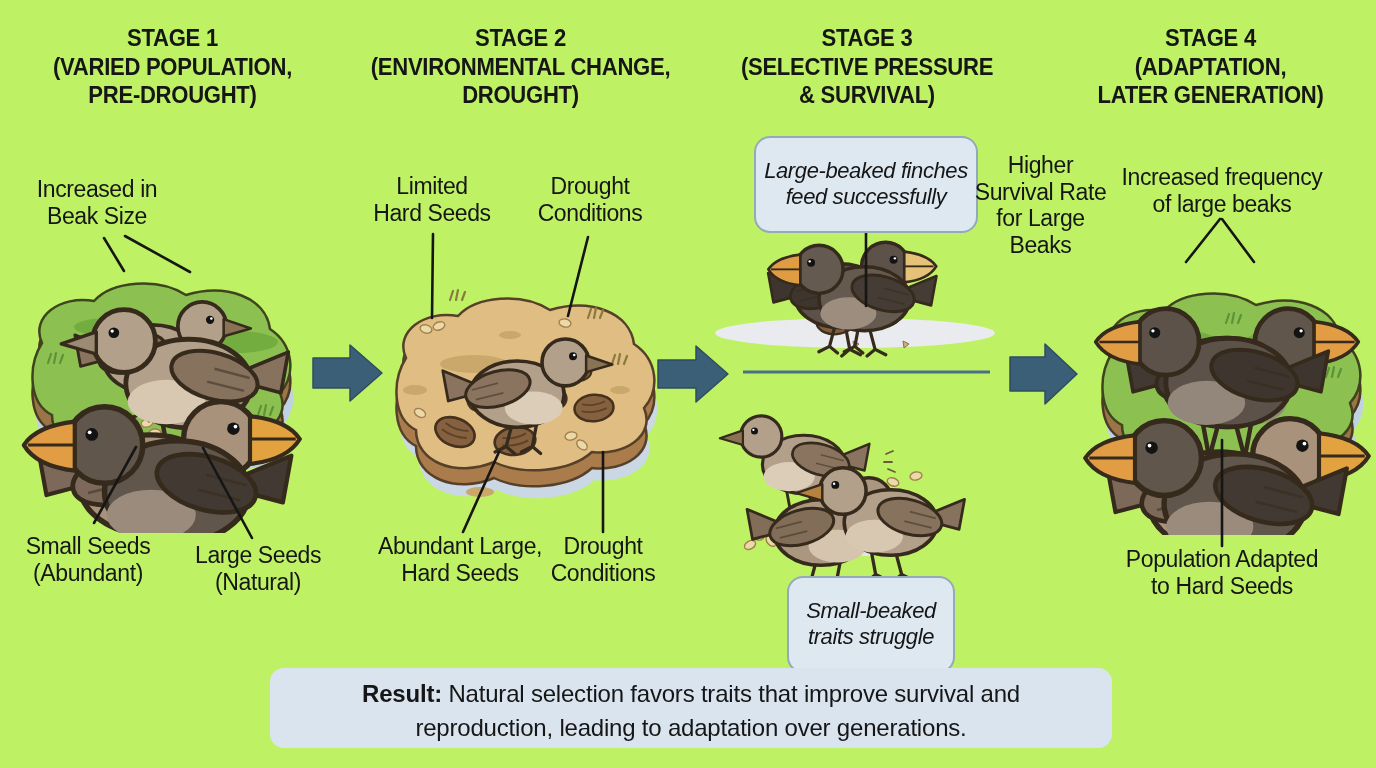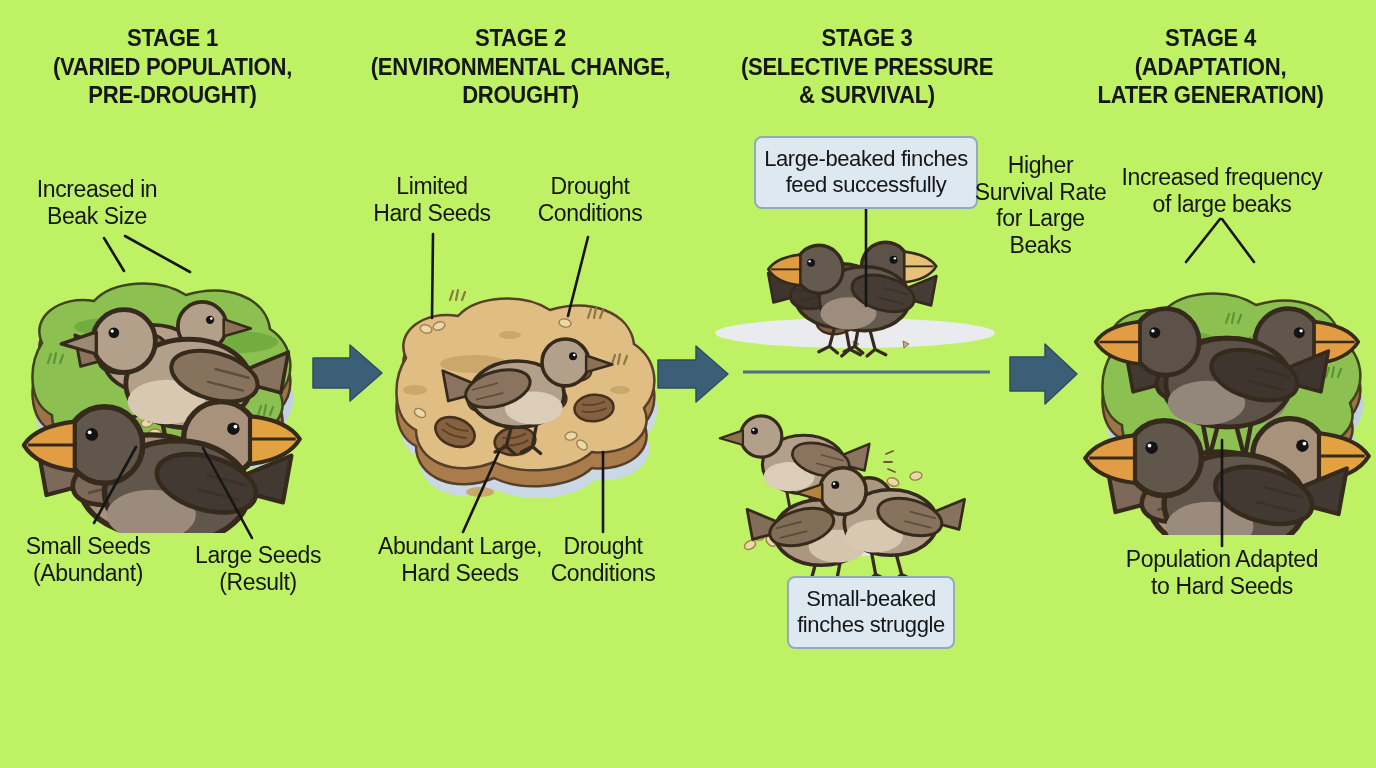--- a/index.html
+++ b/index.html
@@ -2,23 +2,23 @@
 <html><head>
 <meta charset="utf-8">
 <style>
   html,body{margin:0;padding:0;background:#fff;}
   .canvas{position:relative;width:1376px;height:768px;background:#bef264;overflow:hidden;
           font-family:"Liberation Sans",sans-serif;color:#161616;}
   .stage-title{position:absolute;font-weight:700;font-size:23px;line-height:1.24;text-align:center;
                white-space:pre-line;letter-spacing:-0.3px;transform:scaleX(0.96);transform-origin:50% 0;}
   .lbl{position:absolute;font-size:23px;line-height:1.16;text-align:center;white-space:pre-line;
        letter-spacing:-0.4px;}
-  .callout{position:absolute;background:#dde8f1;border:2.5px solid #94a9b9;border-radius:8px;
+  .callout{position:absolute;background:#dde8f1;border:2.5px solid #94a9b9;border-radius:16px;
            font-size:22px;line-height:1.2;text-align:center;white-space:pre-line;
-           padding:8px 8px;box-sizing:border-box;letter-spacing:-0.4px;}
+           padding:20px 8px;box-sizing:border-box;letter-spacing:-0.4px;font-style:italic;}
   .result{position:absolute;left:270px;top:668px;width:842px;height:80px;background:#d9e4ef;
           border-radius:14px;font-size:24px;line-height:1.4;text-align:center;padding:9px 10px 0;
           box-sizing:border-box;white-space:pre-line;letter-spacing:-0.2px;}
   .result b{font-weight:700;}
   svg.scene,svg.overlay{position:absolute;}
   svg.overlay{left:0;top:0;pointer-events:none;}
   .defs-svg{position:absolute;width:0;height:0;overflow:hidden;}
 </style>
 </head>
 <body>
@@ -279,39 +279,41 @@
 &amp; SURVIVAL)</div>
   <div class="stage-title" style="left:1058px;top:24px;width:305px">STAGE 4
 (ADAPTATION,
 LATER GENERATION)</div>
 
   <div class="lbl" style="left:22px;top:176px;width:150px">Increased in
 Beak Size</div>
   <div class="lbl" style="left:8px;top:533px;width:160px">Small Seeds
 (Abundant)</div>
   <div class="lbl" style="left:178px;top:542px;width:160px">Large Seeds
-(Result)</div>
+(Natural)</div>
 
   <div class="lbl" style="left:352px;top:173px;width:160px">Limited
 Hard Seeds</div>
   <div class="lbl" style="left:515px;top:173px;width:150px">Drought
 Conditions</div>
   <div class="lbl" style="left:350px;top:533px;width:220px">Abundant Large,
 Hard Seeds</div>
   <div class="lbl" style="left:533px;top:533px;width:140px">Drought
 Conditions</div>
 
   <div class="callout" style="left:754px;top:136px;width:224px">Large-beaked finches
 feed successfully</div>
   <div class="lbl" style="left:963px;top:152px;width:155px">Higher
 Survival Rate
 for Large
 Beaks</div>
   <div class="callout" style="left:787px;top:576px;width:168px">Small-beaked
-finches struggle</div>
+traits struggle</div>
 
   <div class="lbl" style="left:1103px;top:546px;width:238px">Population Adapted
 to Hard Seeds</div>
   <div class="lbl" style="left:1103px;top:164px;width:238px">Increased frequency
 of large beaks</div>
 
+  <div class="result"><b>Result:</b><span> Natural selection favors traits that improve survival and
+reproduction, leading to adaptation over generations.</span></div>
 
 </div>
 
 </body></html>

